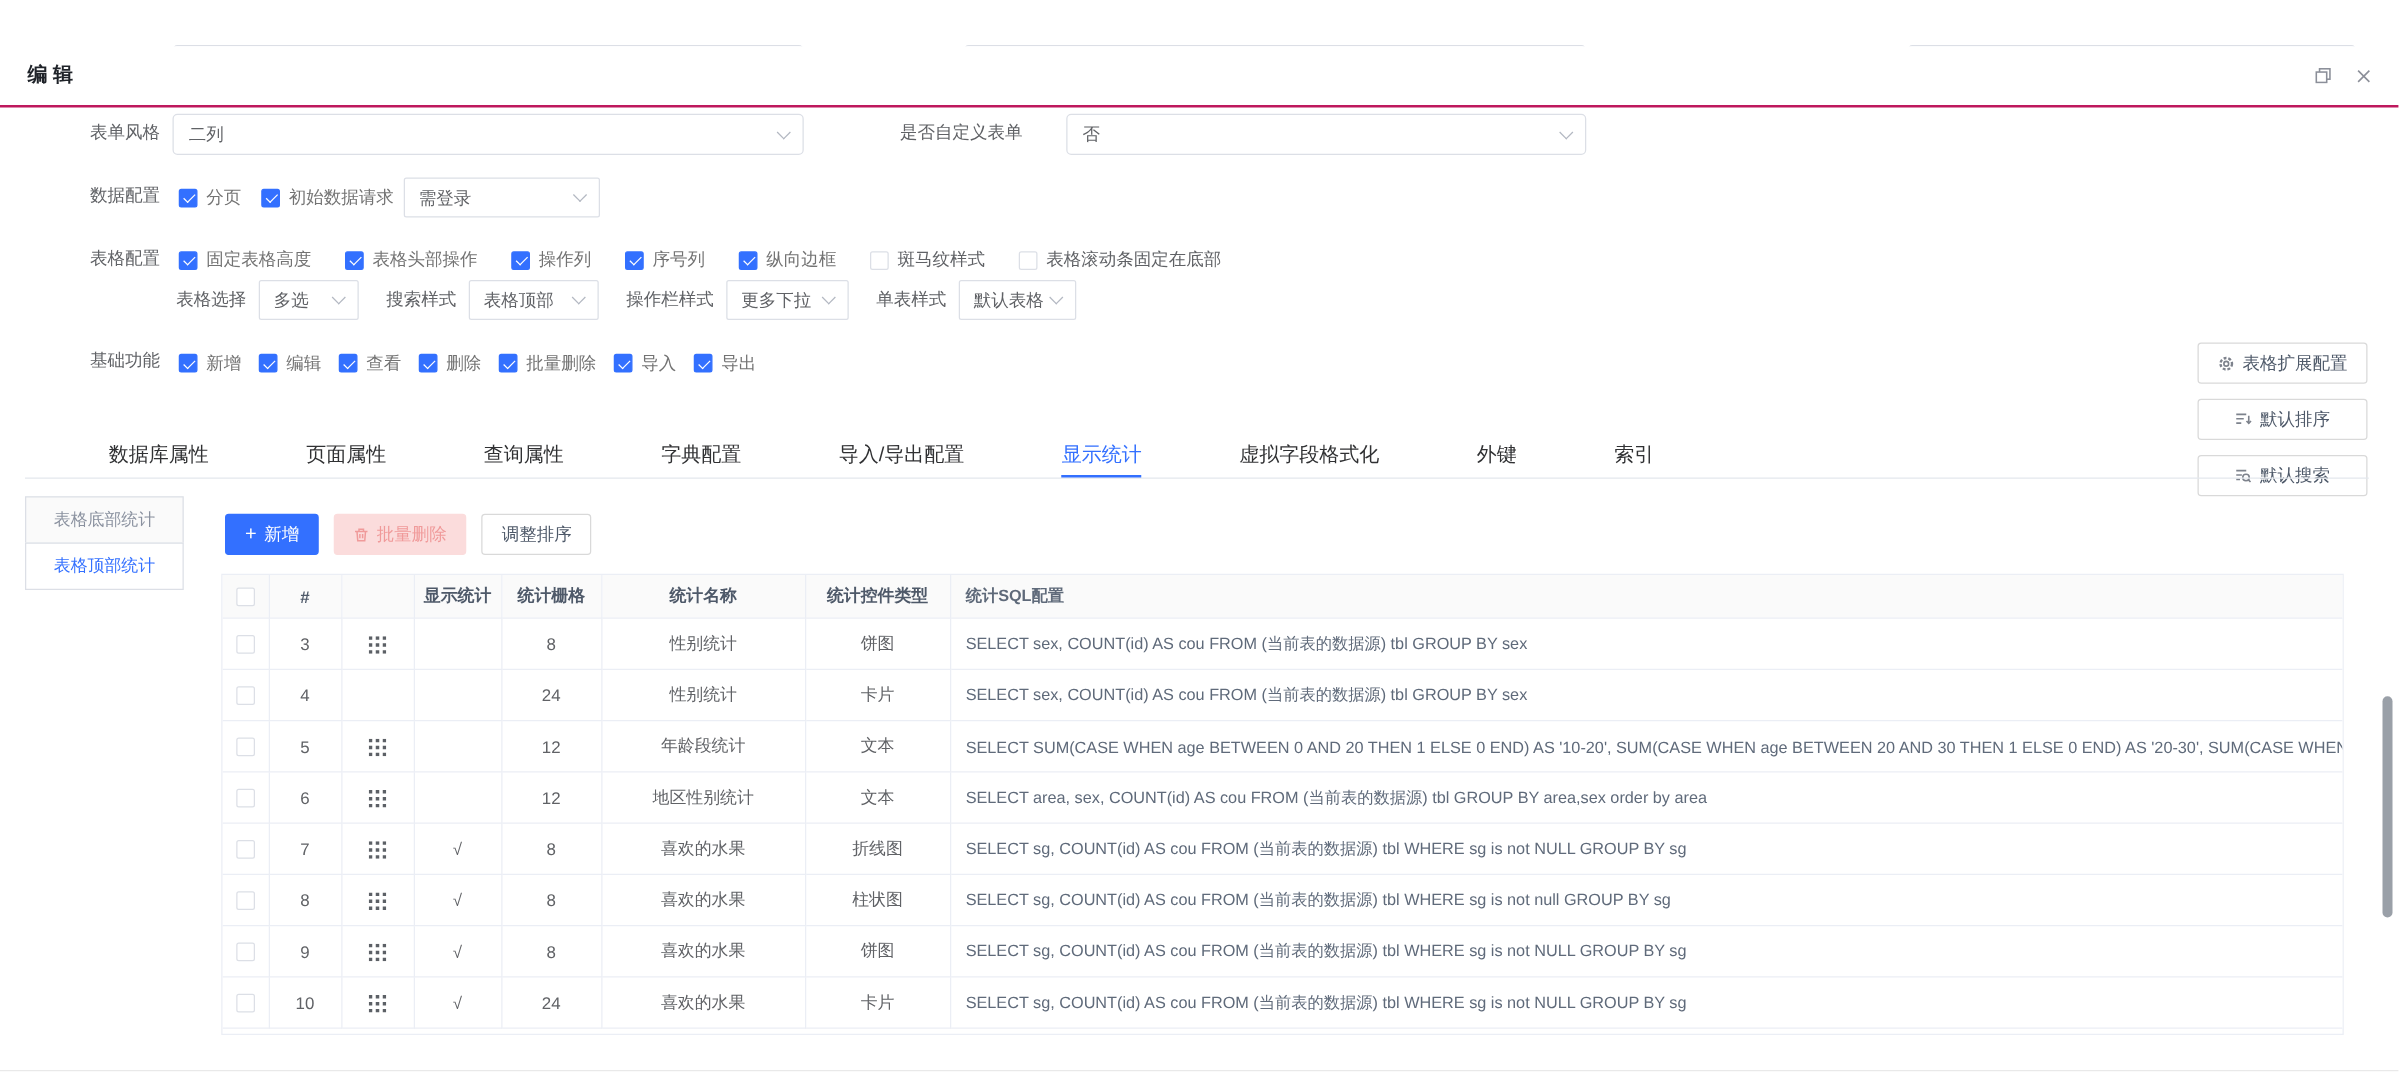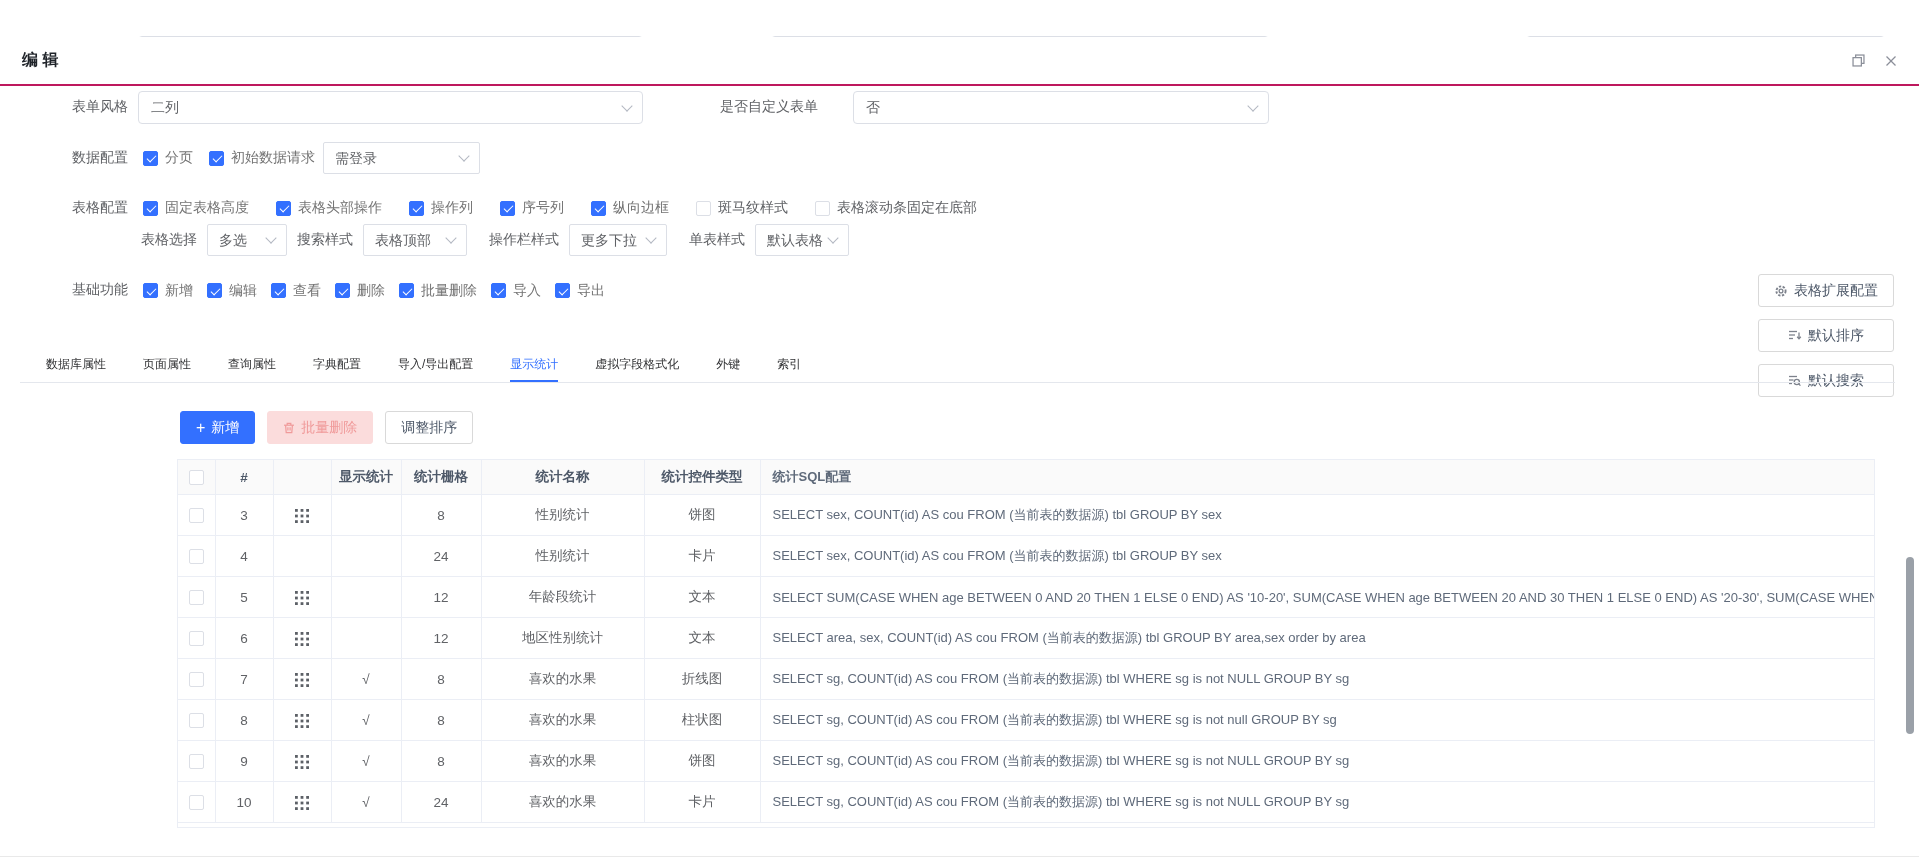--- a/index.html
+++ b/index.html
@@ -33,21 +33,21 @@
        box-sizing:border-box;cursor:pointer;border:1px solid transparent;white-space:nowrap;font-size:14px;}
   .btn.plain{background:#fff;border-color:#d9d9d9;color:#4e5969;}
   .btn.plain svg{color:#7d828c;}
   .btn.primary{background:#3370ff;border-color:#3370ff;color:#fff;}
   .btn.danger-dis{background:#fbdcdc;border-color:#fbdcdc;color:#f09a9a;cursor:not-allowed;}
   .top-actions{position:absolute;top:274px;right:25px;display:flex;gap:12px;flex-direction:column;}
   .plus{font-size:16px;line-height:1;font-weight:400;}
   
   .tabs{position:absolute;left:20px;right:24px;top:348px;height:35px;display:flex;gap:37px;padding-left:26px;
         border-bottom:1px solid #e4e7ed;box-sizing:border-box;}
-  .tab{font-size:12px;color:#303133;line-height:33px;cursor:pointer;position:relative;white-space:nowrap;}
+  .tab{font-size:16px;color:#303133;line-height:33px;cursor:pointer;position:relative;white-space:nowrap;margin-left:41px;}
   .tab.active{color:#3370ff;}
   .tab.active::after{content:"";position:absolute;left:0;right:0;bottom:0;height:2px;background:#3370ff;}
   
   .side-tabs{position:absolute;left:20px;top:397px;width:127px;}
   .side-tab{height:38px;box-sizing:border-box;border:1px solid #dcdfe6;display:flex;align-items:center;justify-content:center;
         font-size:13.5px;color:#8a919f;background:#fafafa;cursor:pointer;white-space:nowrap;}
   .side-tab + .side-tab{margin-top:-1px;}
   .side-tab.active{background:#fff;color:#3370ff;}
   
   .toolbar{position:absolute;left:180px;top:411px;display:flex;gap:12px;}
@@ -189,21 +189,21 @@
         </label>
       <label class="ckb">
           <span class="bx"></span>
           <span class="lb">表格滚动条固定在底部</span>
         </label>
     </div>
 
     <div class="ckrow" style="left:141px;top:224px;gap:10px;">
       <span>表格选择</span>
       <span class="mini-sel" style="width:80px;"><span>多选</span><i class="arr"></i></span>
-      <span style="">搜索样式</span>
+      <span style="margin-left:12px;">搜索样式</span>
       <span class="mini-sel" style="width:104px;"><span>表格顶部</span><i class="arr"></i></span>
       <span style="margin-left:12px;">操作栏样式</span>
       <span class="mini-sel" style="width:98px;"><span>更多下拉</span><i class="arr"></i></span>
       <span style="margin-left:12px;">单表样式</span>
       <span class="mini-sel" style="width:94px;"><span>默认表格</span><i class="arr"></i></span>
     </div>
 
     <div class="flabel" style="left:72px;top:274px;width:56px;line-height:33px;">基础功能</div>
     <div class="ckrow" style="left:143px;top:274px;gap:14px;height:33px;">
       <label class="ckb on">
@@ -262,20 +262,24 @@
     <div class="tab">页面属性</div>
     <div class="tab">查询属性</div>
     <div class="tab">字典配置</div>
     <div class="tab">导入/导出配置</div>
     <div class="tab active">显示统计</div>
     <div class="tab">虚拟字段格式化</div>
     <div class="tab">外键</div>
     <div class="tab">索引</div>
   </div>
 
+  <div class="side-tabs">
+    <div class="side-tab">表格底部统计</div>
+    <div class="side-tab active">表格顶部统计</div>
+  </div>
 
   <div class="toolbar">
     <button class="btn primary">
       <span class="plus">+</span>
       <span>新增</span>
     </button>
     <button class="btn danger-dis">
       <svg width="12" height="12" viewBox="0 0 12 12">
           <use href="#i-trash"></use>
         </svg>

